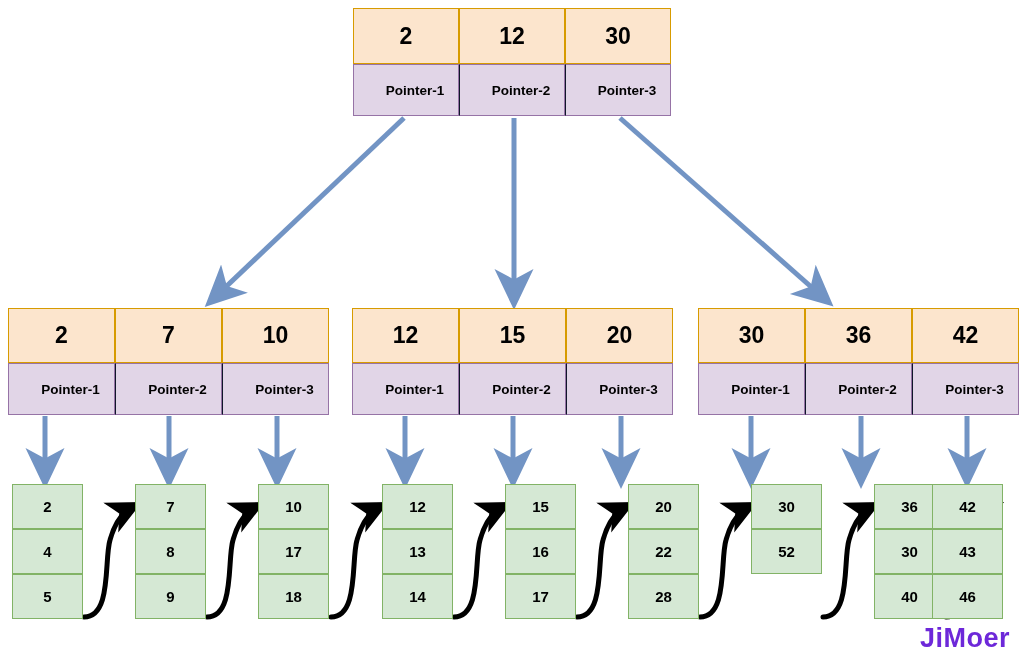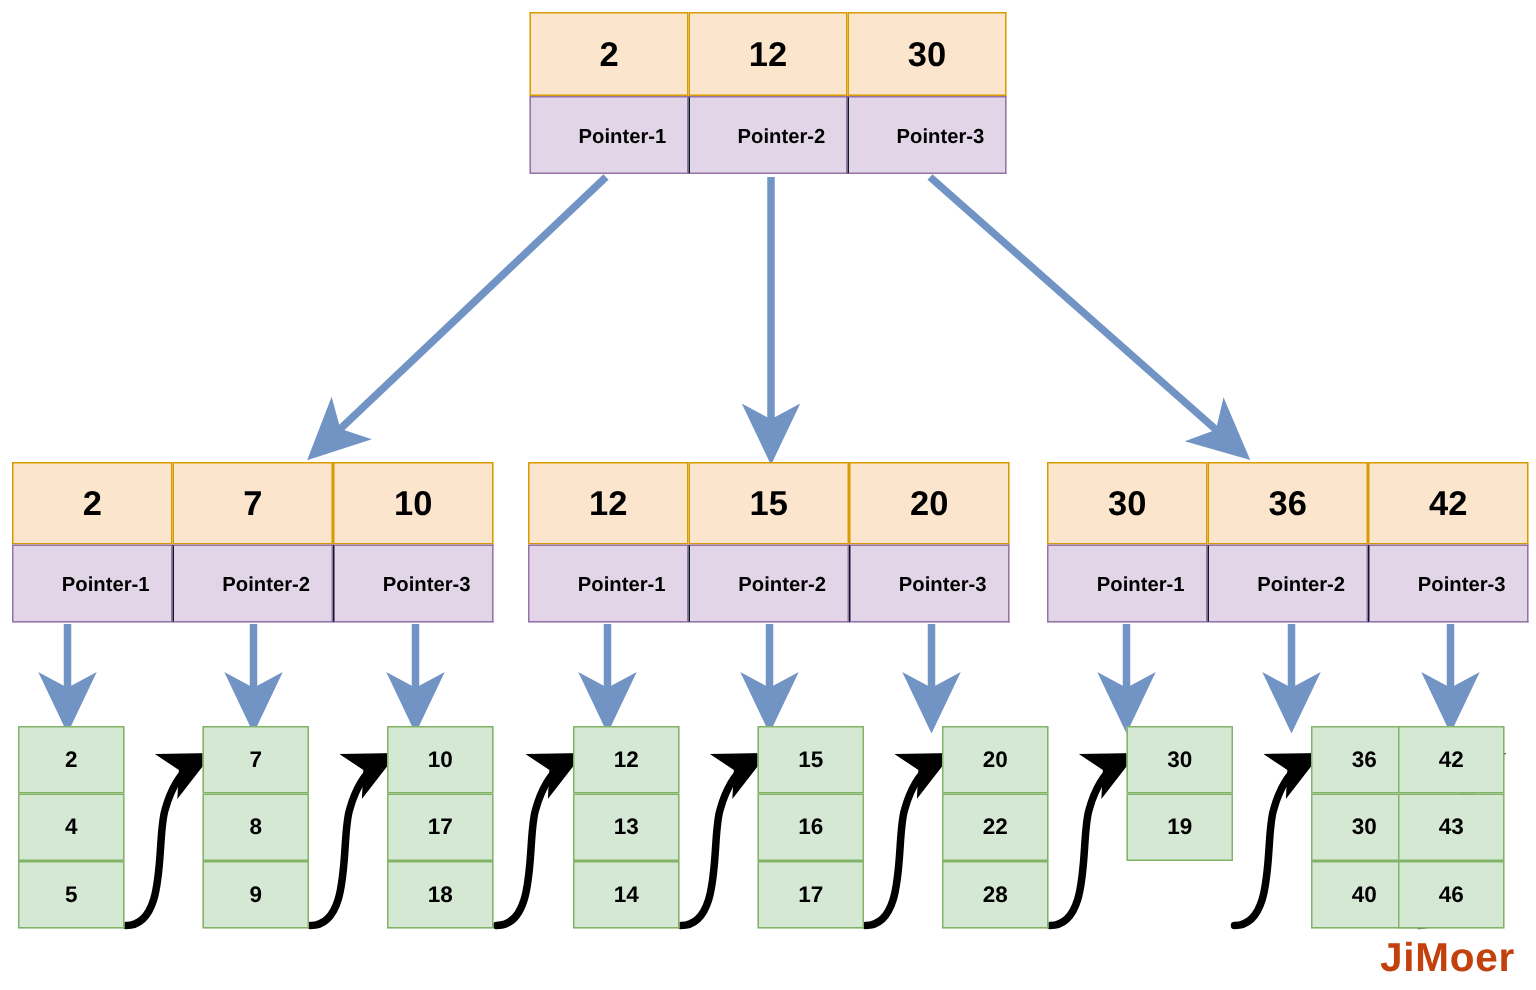--- a/index.html
+++ b/index.html
@@ -38,21 +38,21 @@
   .leaf{position:absolute;display:flex;flex-direction:column;box-sizing:border-box;}
   .leaf-cell{
     box-sizing:border-box;width:71px;height:45px;background:#d5e8d4;
     border:1px solid #82b366;display:flex;align-items:center;
     justify-content:center;font-weight:bold;font-size:15px;color:#000000;
   }
   .leaf-cell + .leaf-cell{border-top:1px solid #82b366;}
 
   .watermark{
     position:absolute;right:14px;bottom:6px;font-size:27px;font-weight:bold;
-    color:#c2410c;letter-spacing:0.5px;user-select:none;
+    color:#6d28d9;letter-spacing:0.5px;user-select:none;
   }
 </style>
 </head>
 <body>
 
 <div id="canvas">
 
   <svg class="edges" viewBox="0 0 1024 660">
     <defs>
       <marker id="ah-blue" markerWidth="9" markerHeight="9" refX="6.2" refY="4.5" orient="auto" markerUnits="strokeWidth">
@@ -176,21 +176,21 @@
   </div>
 
   <div class="leaf" style="left:628px;top:484px;">
     <div class="leaf-cell">20</div>
     <div class="leaf-cell">22</div>
     <div class="leaf-cell">28</div>
   </div>
 
   <div class="leaf" style="left:751px;top:484px;">
     <div class="leaf-cell">30</div>
-    <div class="leaf-cell">19</div>
+    <div class="leaf-cell">52</div>
   </div>
 
   <div class="leaf" style="left:874px;top:484px;">
     <div class="leaf-cell">36</div>
     <div class="leaf-cell">30</div>
     <div class="leaf-cell">40</div>
   </div>
 
   <div class="leaf" style="left:932px;top:484px;left:932px;">
     <div class="leaf-cell">42</div>

